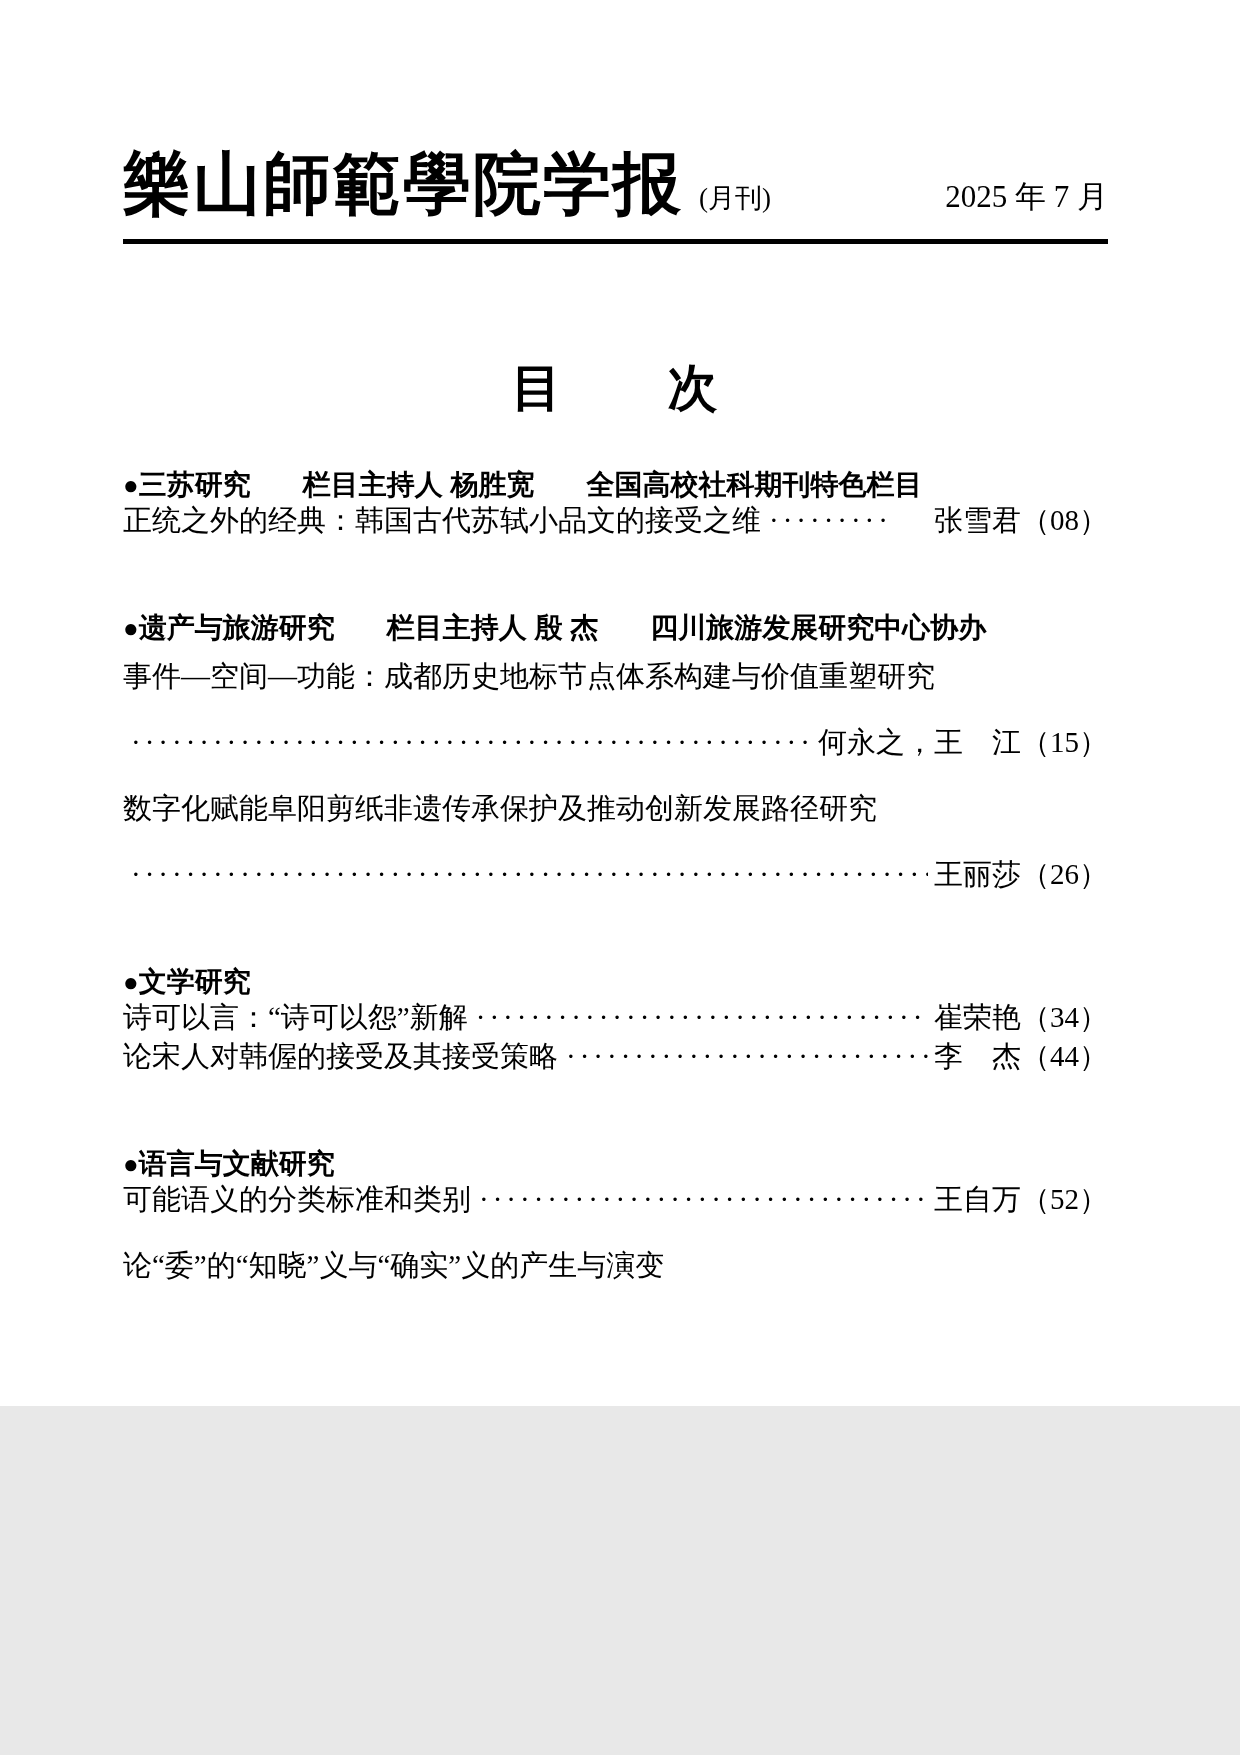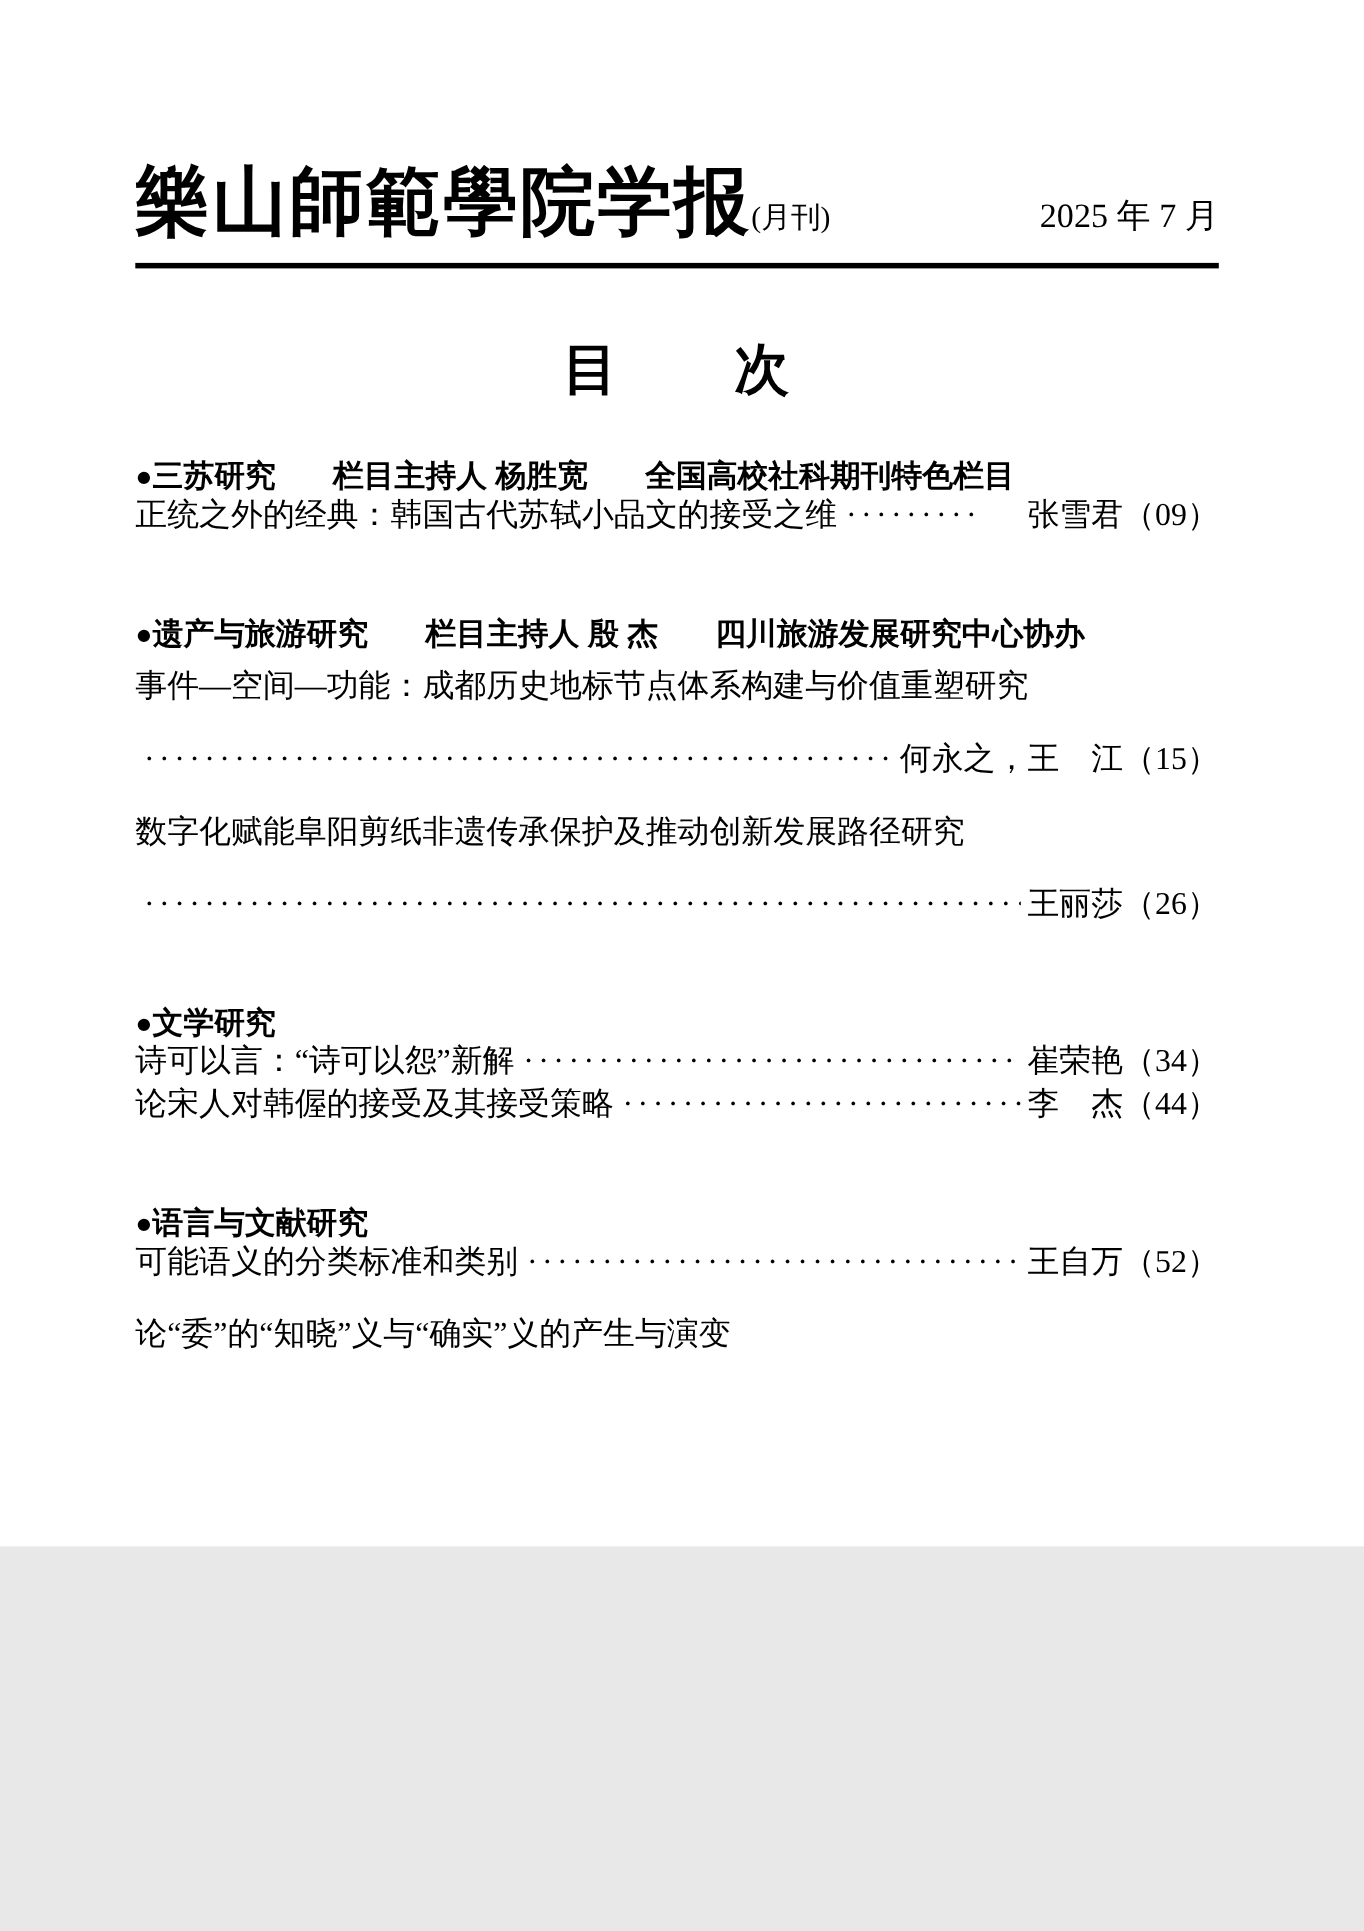--- a/index.html
+++ b/index.html
@@ -24,35 +24,36 @@
   .journal-logo {
     font-family: "DejaVu Serif", "Liberation Serif", serif;
     font-size: 68px;
     font-weight: 900;
     letter-spacing: 2px;
     line-height: 1.1;
     white-space: nowrap;
   }
   .frequency {
     font-size: 27px;
+    margin-left: 16px;
     white-space: nowrap;
   }
   .spacer { flex: 1 1 auto; }
   .issue-date {
     font-size: 31px;
     white-space: nowrap;
   }
   .header-rule {
     margin-top: 18px;
     border-top: 5px solid #000;
     height: 0;
   }
   
   .toc-title {
-    margin-top: 60px;
+    margin-top: 112px;
     text-align: center;
     font-family: "Liberation Sans", "DejaVu Sans", sans-serif;
     font-weight: 700;
     font-size: 50px;
     line-height: 64px;
     letter-spacing: 2px;
   }
   
   .section { margin-top: 50px; }
   .section + .section { margin-top: 74px; }
@@ -115,21 +116,21 @@
   <div class="section">
     <div class="section-header">
       <span class="sec-head-main"><span class="bullet">●</span><span>三苏研究</span></span>
       <span>栏目主持人 杨胜宽</span>
       <span>全国高校社科期刊特色栏目</span>
     </div>
     <div class="toc-line">
       <span class="item-title">正统之外的经典：韩国古代苏轼小品文的接受之维</span>
       <span class="leader gap-end"></span>
       <span class="authors">张雪君</span>
-      <span class="page-no">（09）</span>
+      <span class="page-no">（08）</span>
     </div>
   </div>
 
   <div class="section">
     <div class="section-header">
       <span class="sec-head-main"><span class="bullet">●</span><span>遗产与旅游研究</span></span>
       <span>栏目主持人 殷 杰</span>
       <span>四川旅游发展研究中心协办</span>
     </div>
     <div class="title-line">

